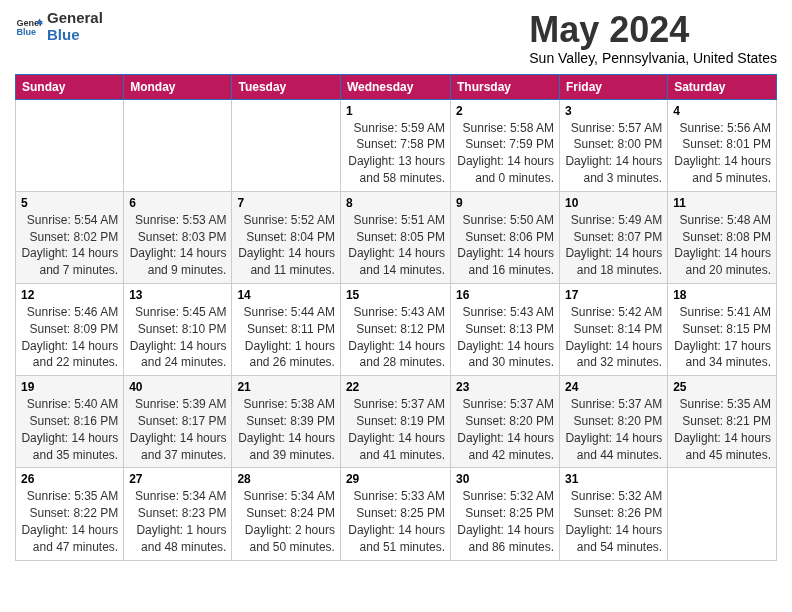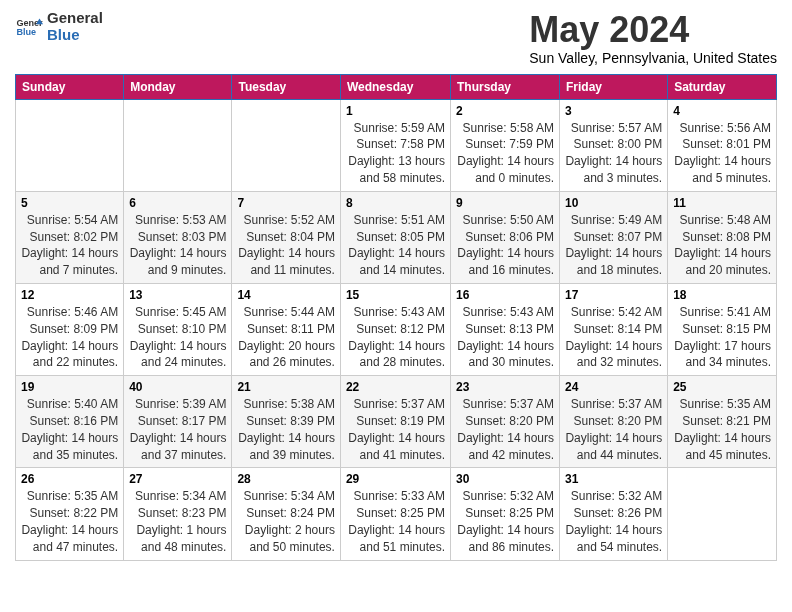--- a/index.html
+++ b/index.html
@@ -171,21 +171,21 @@
         <td>
           <div class="day-number">12</div>
           <div class="day-info"><span>Sunrise: 5:46 AM</span><br><span>Sunset: 8:09 PM</span><br><span>Daylight: 14 hours and 22 minutes.</span></div>
         </td>
         <td>
           <div class="day-number">13</div>
           <div class="day-info"><span>Sunrise: 5:45 AM</span><br><span>Sunset: 8:10 PM</span><br><span>Daylight: 14 hours and 24 minutes.</span></div>
         </td>
         <td>
           <div class="day-number">14</div>
-          <div class="day-info"><span>Sunrise: 5:44 AM</span><br><span>Sunset: 8:11 PM</span><br><span>Daylight: 20 hours and 26 minutes.</span></div>
+          <div class="day-info"><span>Sunrise: 5:44 AM</span><br><span>Sunset: 8:11 PM</span><br><span>Daylight: 1 hours and 26 minutes.</span></div>
         </td>
         <td>
           <div class="day-number">15</div>
           <div class="day-info"><span>Sunrise: 5:43 AM</span><br><span>Sunset: 8:12 PM</span><br><span>Daylight: 14 hours and 28 minutes.</span></div>
         </td>
         <td>
           <div class="day-number">16</div>
           <div class="day-info"><span>Sunrise: 5:43 AM</span><br><span>Sunset: 8:13 PM</span><br><span>Daylight: 14 hours and 30 minutes.</span></div>
         </td>
         <td>

